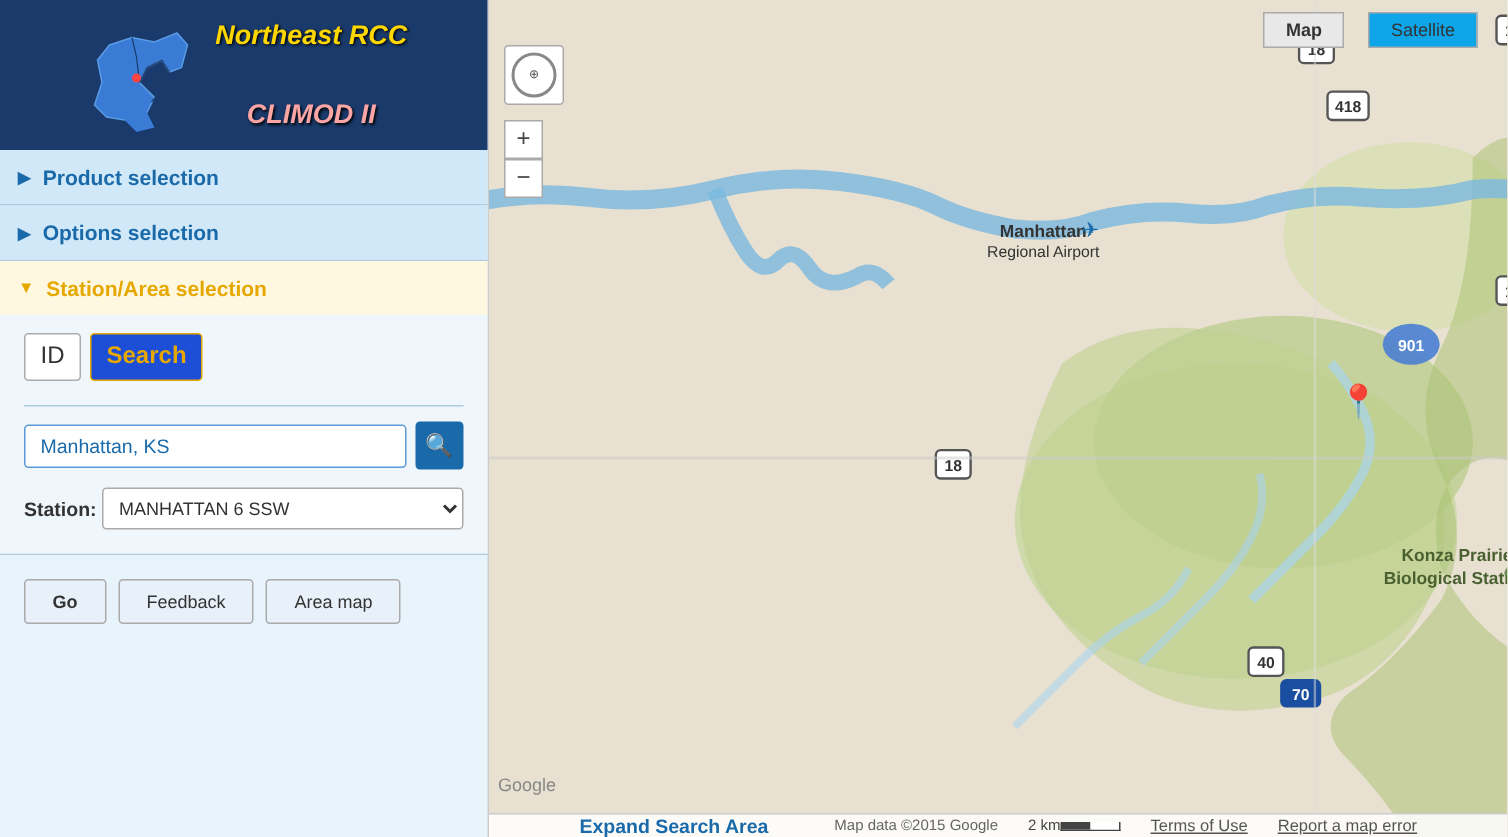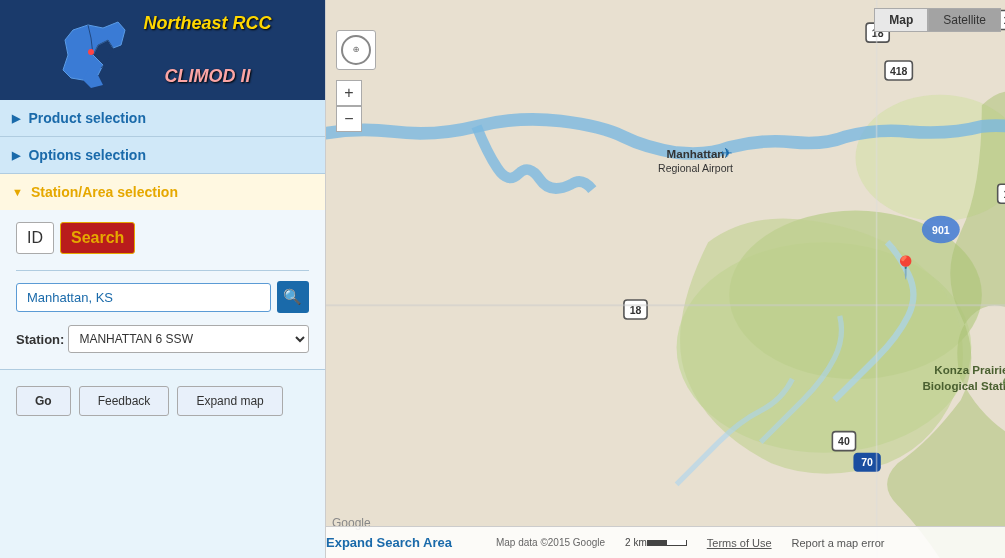--- a/index.html
+++ b/index.html
@@ -101,21 +101,21 @@
       padding: 6px 10px;
       border: 1px solid #aaa;
       background: #fff;
       cursor: pointer;
       font-size: 16px;
       border-radius: 3px;
       color: #333;
     }
 
     .tab-btn.active {
-      background: #b91c1c;
+      background: #1d4ed8;
       color: #e6a800;
       border-color: #e6a800;
       font-weight: bold;
     }
 
     .search-row {
       display: flex;
       align-items: center;
       gap: 6px;
       margin-bottom: 12px;
@@ -209,30 +209,30 @@
       width: 100%;
       height: 100%;
       position: relative;
       background: #e8e0d8;
     }
 
     
     #map-type-selector {
       position: absolute;
       top: 8px;
-      right: 4px;
+      right: 20px;
       z-index: 10;
       display: flex;
-      gap: 0;
+      gap: 16px;
     }
 
     .map-type-btn {
       padding: 4px 14px;
       border: 1px solid #aaa;
-      background: #a3a3a3;
+      background: #0ea5e9;
       cursor: pointer;
       font-size: 12px;
       color: #333;
     }
 
     .map-type-btn.active {
       background: #e8e8e8;
       font-weight: bold;
     }
 
@@ -301,24 +301,25 @@
       z-index: 10;
       font-size: 11px;
       color: #555;
     }
 
     #map-footer {
       position: absolute;
       bottom: 0;
       left: 0;
       right: 0;
-      height: 32px;
+      height: 16px;
       background: rgba(255,255,255,0.85);
       display: flex;
       align-items: center;
+      justify-content: center;
       gap: 20px;
       font-size: 11px;
       color: #444;
       border-top: 1px solid #ccc;
       z-index: 10;
     }
 
     #expand-search {
       color: #1a6aaa;
       font-weight: bold;
@@ -445,21 +446,21 @@
         <select class="station-select">
           <option>MANHATTAN 6 SSW</option>
         </select>
       </div>
     </div>
   </div>
 
   <div class="action-row">
     <button class="action-btn go">Go</button>
     <button class="action-btn">Feedback</button>
-    <button class="action-btn">Expand map</button>
+    <button class="action-btn">Area map</button>
   </div>
 
 </div>
 
 <div id="map-area">
   <div id="map-container">
 
     <svg id="map-svg" viewBox="0 0 679 530" preserveAspectRatio="xMidYMid slice">
 
       <rect width="679" height="530" fill="#e8e0d0"></rect>
@@ -563,17 +564,17 @@
       <a id="expand-search" href="#">Expand Search Area</a>
       <span id="map-attribution">Map data ©2015 Google</span>
       <div class="scale-bar">
         <span>2 km</span>
         <div class="scale-line">
           <div class="scale-seg-dark"></div>
           <div class="scale-seg-light"></div>
         </div>
       </div>
       <span style="cursor:pointer; color:#555; text-decoration:underline;">Terms of Use</span>
-      <span style="cursor:pointer; color:#555; ">Report a map error</span>
+      <span style="cursor:pointer; color:#555; text-decoration:underline;">Report a map error</span>
     </div>
 
   </div>
 </div>
 
 </body></html>

